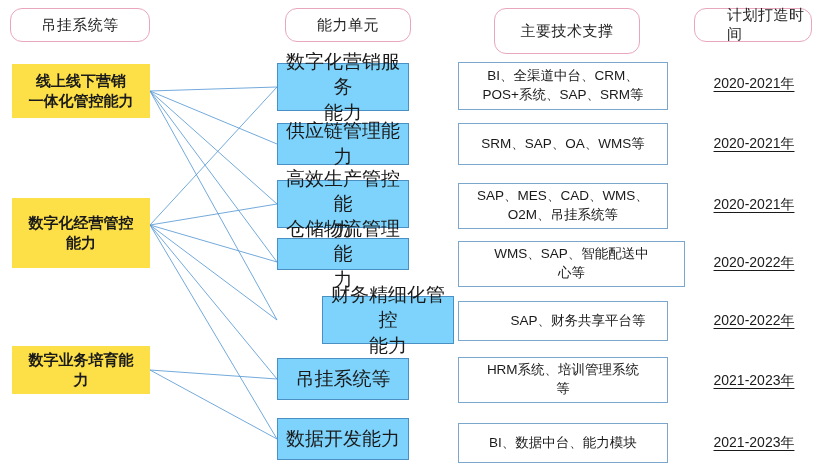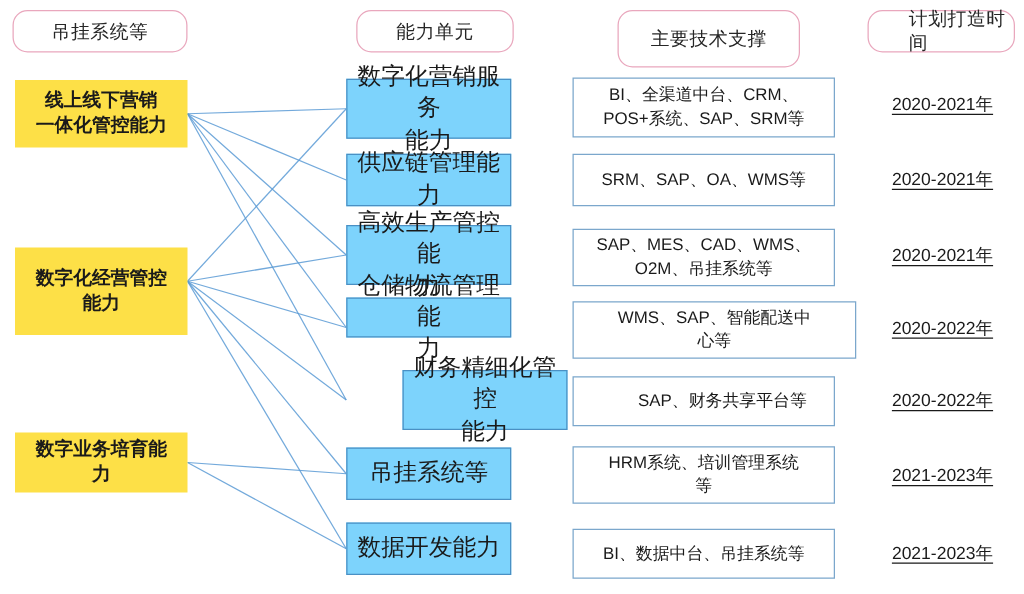--- a/index.html
+++ b/index.html
@@ -123,21 +123,21 @@
       <div class="unit" style="left: 277px; top: 358px; width: 132px; height: 42px;">吊挂系统等</div>
       <div class="unit" style="left: 277px; top: 418px; width: 132px; height: 42px;">数据开发能力</div>
     </div>
   <div id="techs-layer">
       <div class="tech" style="left: 458px; top: 62px; width: 210px; height: 48px;">BI、全渠道中台、CRM、<br>POS+系统、SAP、SRM等</div>
       <div class="tech" style="left: 458px; top: 123px; width: 210px; height: 42px;">SRM、SAP、OA、WMS等</div>
       <div class="tech" style="left: 458px; top: 183px; width: 210px; height: 46px;">SAP、MES、CAD、WMS、<br>O2M、吊挂系统等</div>
       <div class="tech" style="left: 458px; top: 241px; width: 227px; height: 46px;">WMS、SAP、智能配送中<br>心等</div>
       <div class="tech" style="left: 458px; top: 301px; width: 210px; height: 40px; padding-left: 36px;">SAP、财务共享平台等</div>
       <div class="tech" style="left: 458px; top: 357px; width: 210px; height: 46px;">HRM系统、培训管理系统<br>等</div>
-      <div class="tech" style="left: 458px; top: 423px; width: 210px; height: 40px;">BI、数据中台、吊挂系统等</div>
+      <div class="tech" style="left: 458px; top: 423px; width: 210px; height: 40px;">BI、数据中台、能力模块</div>
     </div>
   <div id="times-layer">
       <div class="time" style="left: 700px; top: 74px; width: 108px; height: 20px;">2020-2021年</div>
       <div class="time" style="left: 700px; top: 134px; width: 108px; height: 20px;">2020-2021年</div>
       <div class="time" style="left: 700px; top: 195px; width: 108px; height: 20px;">2020-2021年</div>
       <div class="time" style="left: 700px; top: 253px; width: 108px; height: 20px;">2020-2022年</div>
       <div class="time" style="left: 700px; top: 311px; width: 108px; height: 20px;">2020-2022年</div>
       <div class="time" style="left: 700px; top: 371px; width: 108px; height: 20px;">2021-2023年</div>
       <div class="time" style="left: 700px; top: 433px; width: 108px; height: 20px;">2021-2023年</div>
     </div>

